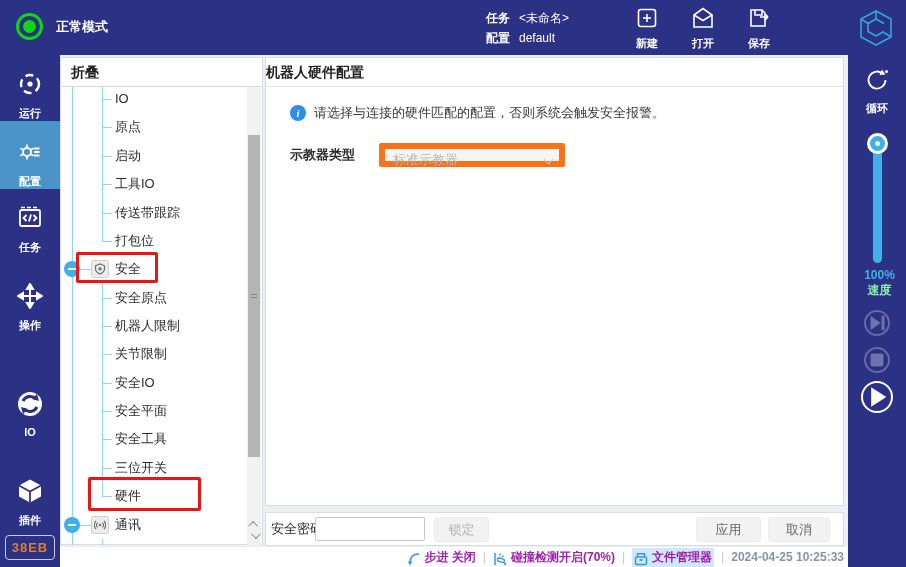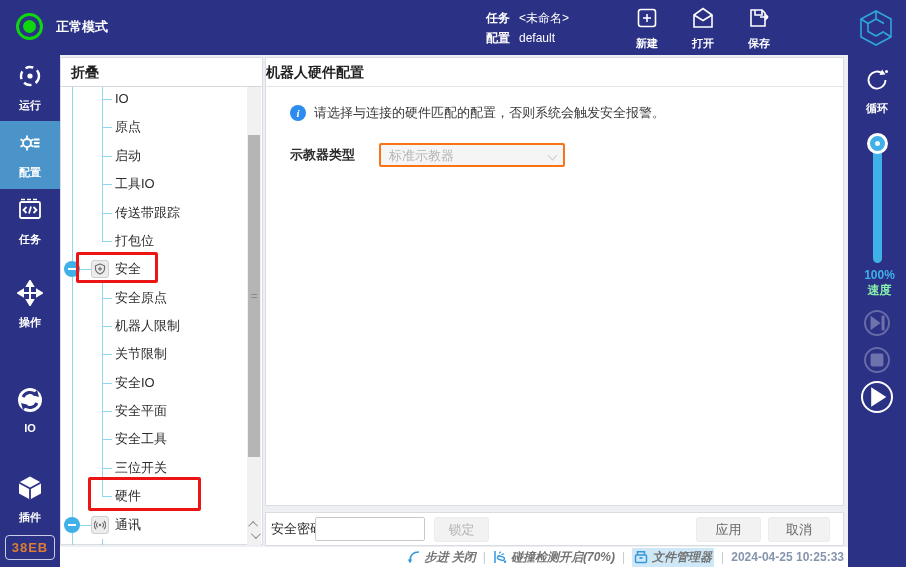--- a/index.html
+++ b/index.html
@@ -17,21 +17,21 @@
   .taskcfg .row { display:flex; gap:9px; }
   .taskcfg .lbl { font-weight:bold; }
   .tb-actions { position:absolute; left:625px; top:6px; display:flex; gap:12px; }
   .tb-btn { width:44px; display:flex; flex-direction:column; align-items:center; gap:2px; color:#fff; cursor:pointer; }
   .tb-btn svg { width:24px; height:24px; }
   .tb-btn .tb-cap { font-size:11px; font-weight:bold; }
   .logo { position:absolute; left:858px; top:9px; width:36px; height:38px; }
 
   
   .leftbar { position:absolute; left:0; top:55px; width:60px; height:512px; background:#2b3184; }
-  .nav-item { position:absolute; left:0; width:60px; display:flex; flex-direction:column; align-items:center; justify-content:center; gap:5px; color:#fff; cursor:pointer; }
+  .nav-item { position:absolute; left:0; width:60px; display:flex; flex-direction:column; align-items:center; justify-content:flex-end; gap:5px; color:#fff; cursor:pointer; }
   .nav-item svg { width:26px; height:26px; }
   .nav-cap { font-size:11px; font-weight:bold; }
   .nav-item.active { background:#4a94c9; }
   .badge { position:absolute; left:5px; top:480px; width:50px; height:25px; border:1px solid #c9cde6; border-radius:4px;
            display:flex; align-items:center; justify-content:center; font-size:13px; font-weight:bold; color:#dd7d35; letter-spacing:1px; cursor:pointer; }
 
   
   .treepanel { position:absolute; left:60px; top:57px; width:203px; height:488px; background:#fff; border:1px solid #d9dce0; }
   .tree-header { height:29px; line-height:28px; padding-left:10px; font-size:14px; font-weight:bold; color:#222; border-bottom:1px solid #d5d8dc; cursor:pointer; }
   .tree { position:absolute; left:0; top:29px; width:186px; height:458px; }
@@ -58,35 +58,35 @@
   .chev.down { transform:rotate(225deg) translateY(2px); }
 
   
   .mainpanel { position:absolute; left:265px; top:57px; width:579px; height:449px; background:#fff; border:1px solid #d9dce0; }
   .main-title { height:29px; line-height:28px; font-size:14px; font-weight:bold; color:#222; border-bottom:1px solid #e2e4e8; }
   .info-row { position:absolute; left:24px; top:46px; display:flex; align-items:center; gap:8px; }
   .info-ico { width:16px; height:16px; background:#2d8cf0; color:#fff; border-radius:50%; font-size:11px; font-weight:bold; font-family:"Liberation Serif",serif; display:flex; align-items:center; justify-content:center; font-style:italic; }
   .info-text { font-size:13px; color:#3a3a3a; }
   .field-row { position:absolute; left:24px; top:85px; display:flex; align-items:center; }
   .field-label { width:89px; font-size:13px; font-weight:bold; color:#2b2b2b; }
-  .dropdown { position:relative; width:186px; height:24px; background:#f5f5f5; border:2px solid #f97316; border-radius:2px; line-height:22px; padding-left:8px; font-size:13px; color:#b5b5b5; cursor:default; }
+  .dropdown { position:relative; width:186px; height:24px; background:#f5f5f5; border:6px solid #f97316; border-radius:2px; line-height:22px; padding-left:8px; font-size:13px; color:#b5b5b5; cursor:default; }
   .dd-chev { position:absolute; right:7px; top:7px; width:7px; height:7px; border-left:1.5px solid #c9ced6; border-top:1.5px solid #c9ced6; transform:rotate(225deg); }
 
   
   .pwdbar { position:absolute; left:265px; top:512px; width:579px; height:34px; background:#fff; border:1px solid #d9dce0; }
   .pwd-label { position:absolute; left:5px; top:0; line-height:32px; font-size:13px; color:#2b2b2b; }
   .pwd-input { position:absolute; left:49px; top:4px; width:110px; height:24px; border:1px solid #c8c8c8; border-radius:2px; outline:none; padding:0 5px; font-size:13px; }
   .btn { position:absolute; top:4px; height:25px; background:#f2f2f2; border:1px solid #ececec; border-radius:3px; font-size:13px; color:#666; text-align:center; line-height:23px; cursor:pointer; font-family:inherit; }
   .btn-lock { left:168px; width:55px; color:#b3b3b3; }
   .btn-apply { left:430px; width:65px; }
   .btn-cancel { left:502px; width:62px; }
 
   
   .statusbar { position:absolute; left:60px; top:547px; width:788px; height:20px; background:#fff; display:flex; align-items:center; justify-content:flex-end; gap:7px; padding-right:4px; font-size:12px; }
-  .st-item { display:flex; align-items:center; gap:4px; color:#737373; font-weight:bold; cursor:pointer; white-space:nowrap;font-style:italic; }
+  .st-item { display:flex; align-items:flex-end; gap:4px; color:#a21caf; font-weight:bold; cursor:pointer; white-space:nowrap; }
   .st-item svg { width:14px; height:14px; }
   .st-item.hl { background:#cfe8f7; padding:1px 2px; }
   .st-sep { color:#c3cad4; font-weight:normal; }
   .st-time { color:#8595ad; font-weight:bold; white-space:nowrap; }
 
   
   .rightbar { position:absolute; left:848px; top:55px; width:58px; height:512px; background:#2b3184; }
   .loop { position:absolute; left:0; top:12px; width:58px; display:flex; flex-direction:column; align-items:center; gap:4px; color:#fff; cursor:pointer; }
   .loop svg { width:26px; height:26px; }
   .loop-cap { font-size:11px; font-weight:bold; }

